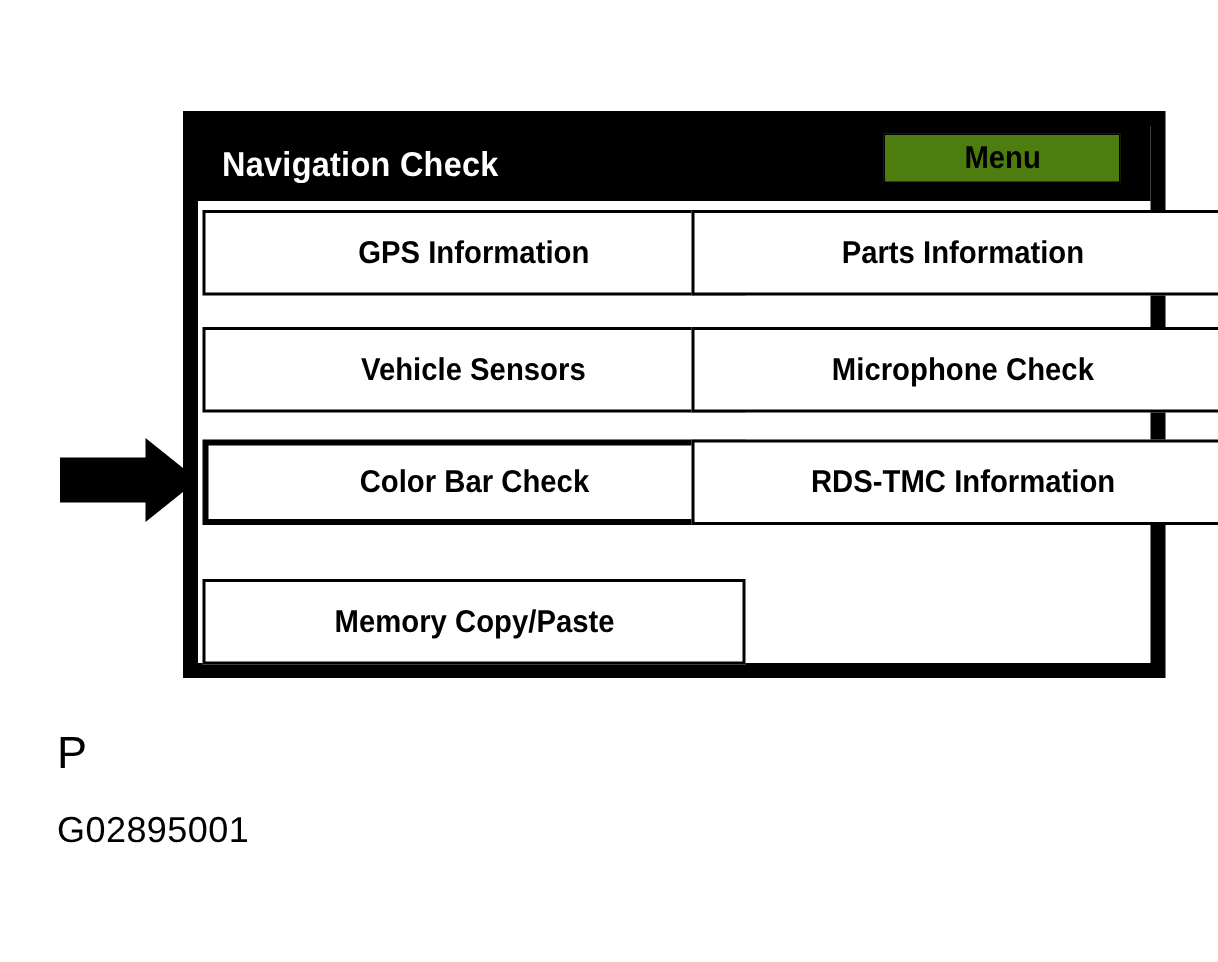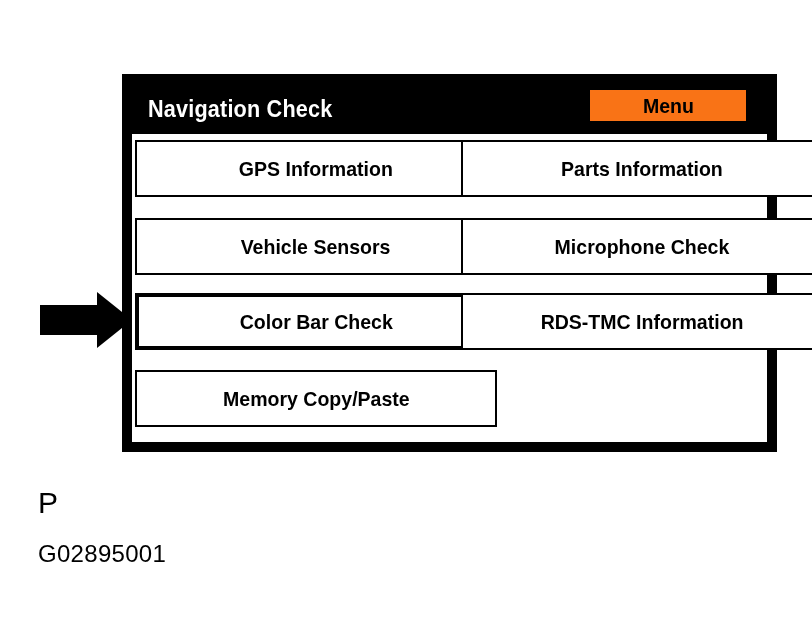--- a/index.html
+++ b/index.html
@@ -50,21 +50,21 @@
     transform: scaleX(0.94);
     transform-origin: left center;
     white-space: nowrap;
   }
   #menu-button {
     position: absolute;
     right: 20px;
     top: 5px;
     width: 158px;
     height: 33px;
-    background: #f97316;
+    background: #4d7c0f;
     border: 1px solid #000000;
     box-sizing: border-box;
     display: flex;
     align-items: center;
     justify-content: center;
     cursor: pointer;
   }
   #menu-button .btn-label {
     color: #000000;
     font-size: 21px;
@@ -112,21 +112,21 @@
     font-weight: bold;
     transform: scaleX(0.93);
     transform-origin: center center;
     white-space: nowrap;
     line-height: 1;
   }
 
   .row-0 { top: 6px;   }
   .row-1 { top: 84px;  }
   .row-2 { top: 159px; }
-  .row-3 { top: 236px; align-items: center; }
+  .row-3 { top: 252px; align-items: center; }
 
   
   #pointer-arrow {
     position: absolute;
     left: 40px;
     top: 288px;
     width: 92px;
     height: 64px;
   }
 

